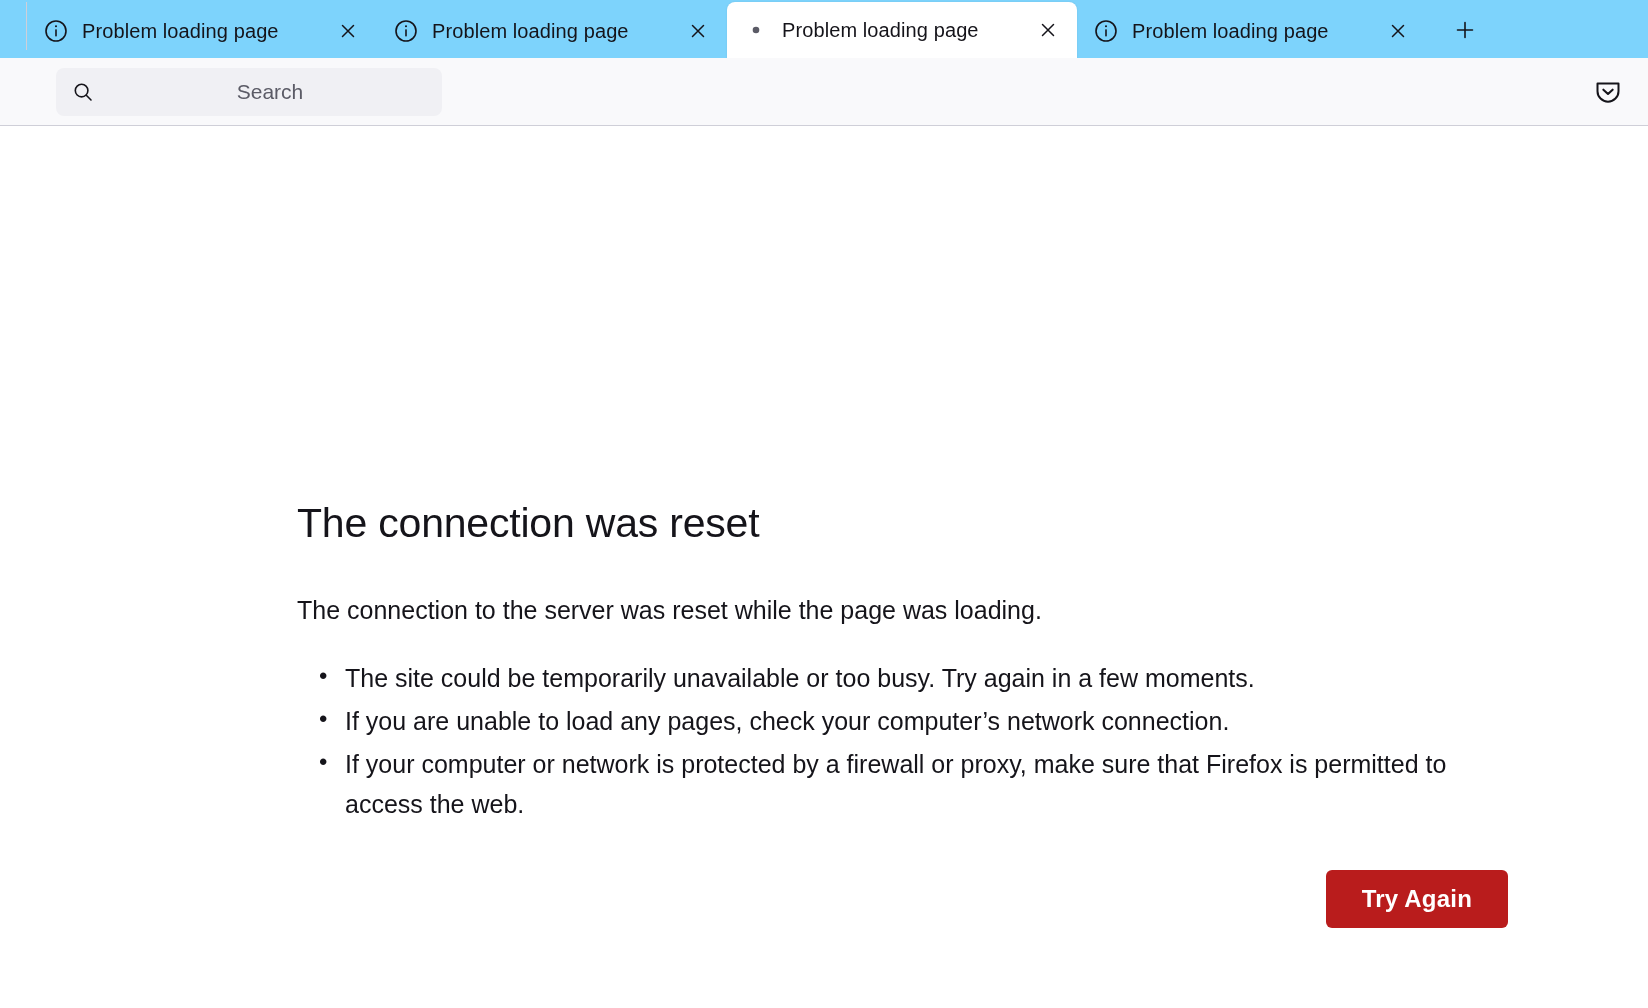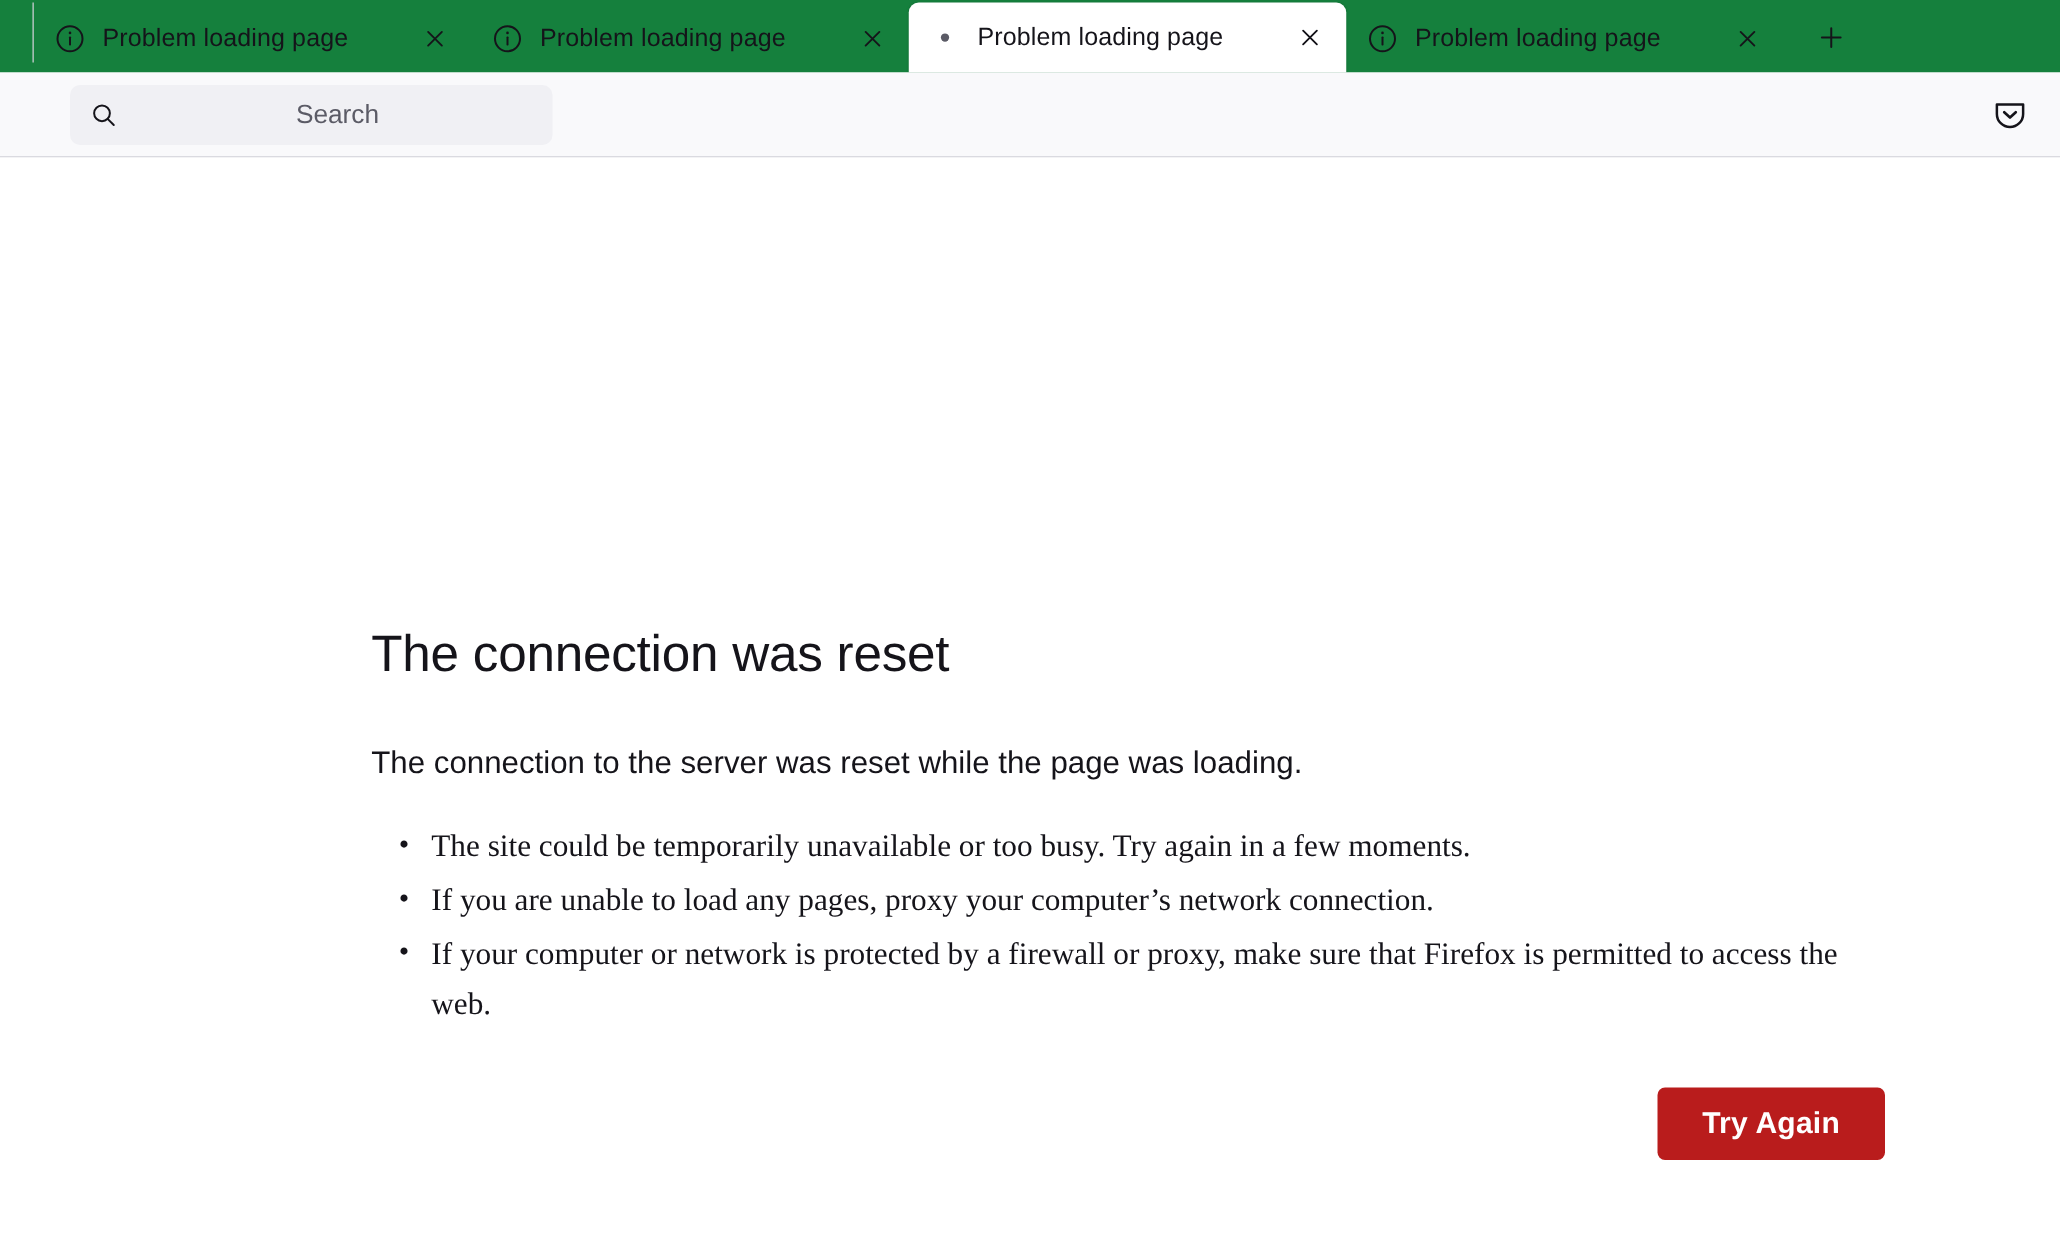--- a/index.html
+++ b/index.html
@@ -16,21 +16,21 @@
     width: 1648px;
     height: 1008px;
     position: relative;
     display: flex;
     flex-direction: column;
   }
 
   
   .tabbar {
     height: 58px;
-    background: #15803d;
+    background: #7dd3fc;
     display: flex;
     align-items: flex-end;
     position: relative;
     flex: 0 0 58px;
   }
   .tabbar-left-edge {
     position: absolute;
     left: 26px;
     top: 2px;
     bottom: 8px;
@@ -216,21 +216,20 @@
     font-size: 25px;
     font-weight: 400;
     color: #15141a;
     margin-top: 45px;
     line-height: 1.35;
   }
   .err-list {
     margin-top: 30px;
     padding-left: 48px;
     list-style: none;
-    font-family: Liberation Serif, serif;
   }
   .err-list li {
     font-size: 25px;
     color: #15141a;
     line-height: 1.6;
     position: relative;
     margin-bottom: 3px;
   }
   .err-list li::before {
     content: "\2022";
@@ -364,21 +363,21 @@
 
   <div class="content">
     <div class="errorpage">
 
       <h1 class="err-title">The connection was reset</h1>
 
       <p class="err-desc">The connection to the server was reset while the page was loading.</p>
 
       <ul class="err-list">
         <li>The site could be temporarily unavailable or too busy. Try again in a few moments.</li>
-        <li>If you are unable to load any pages, proxy your computer’s network connection.</li>
+        <li>If you are unable to load any pages, check your computer’s network connection.</li>
         <li>If your computer or network is protected by a firewall or proxy, make sure that Firefox is permitted to access the web.</li>
       </ul>
 
       <div class="err-actions">
         <button class="btn-primary">Try Again</button>
       </div>
 
     </div>
   </div>
 

